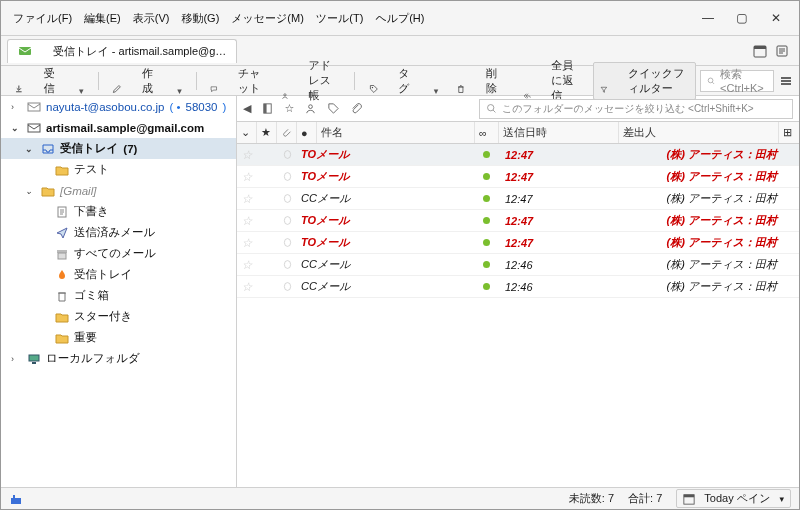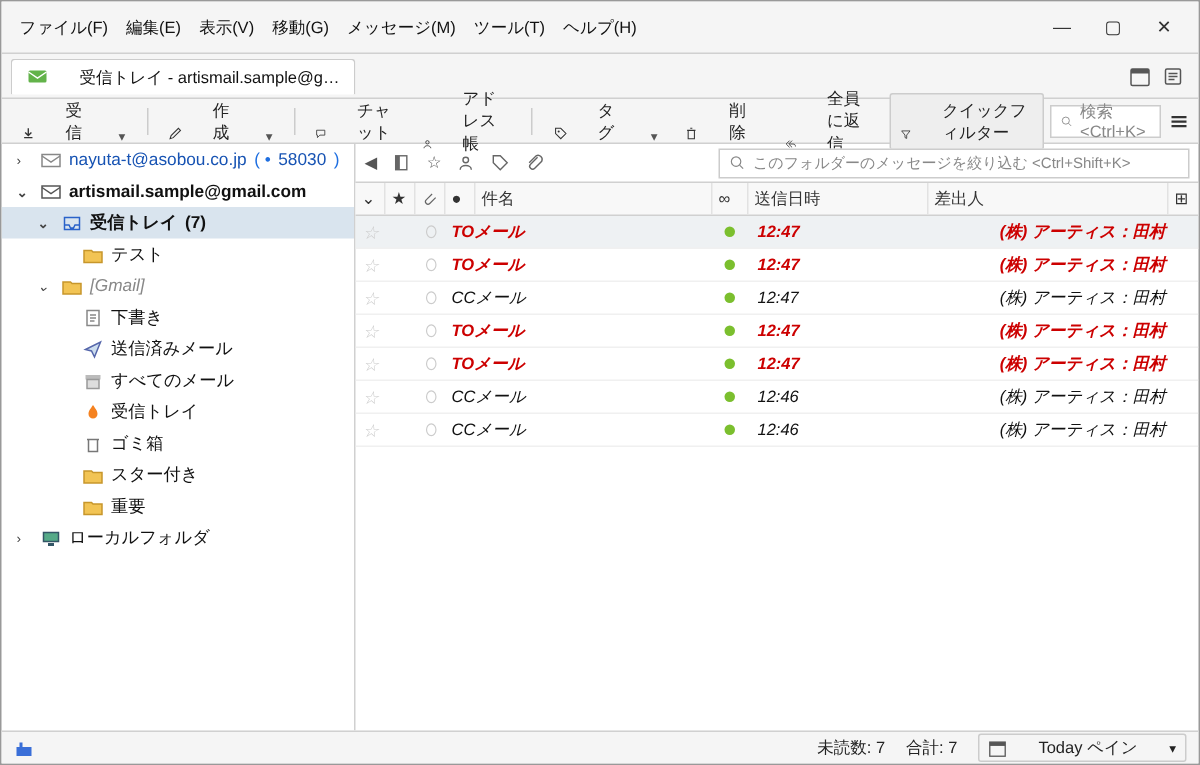--- a/index.html
+++ b/index.html
@@ -56,21 +56,21 @@
   .row .att{width:20px;justify-content:center;color:#ccc;}
   .row .subj{flex:1;}
   .row .link{width:24px;justify-content:center;}
   .row .date{width:120px;}
   .row .from{width:160px;justify-content:flex-end;}
   .red{color:#c00;font-weight:600;}
   .dot{width:7px;height:7px;border-radius:50%;background:#7bbf2e;display:inline-block;margin-right:6px;}
   
   .statusbar{display:flex;align-items:center;height:22px;border-top:1px solid #d0d0d0;background:#f5f5f5;padding:4px 8px;gap:14px;color:#222;}
   .statusbar .sp{flex:1}
-  .statusbar .tp{display:flex;align-items:center;gap:21px;border:1px solid #ccc;padding:1px 6px;border-radius:2px;}
+  .statusbar .tp{display:flex;align-items:center;gap:9px;border:1px solid #ccc;padding:1px 6px;border-radius:2px;}
   svg{display:block}
 </style>
 </head>
 <body>
 
 <div class="menubar">
   <span class="item">ファイル(F)</span>
   <span class="item">編集(E)</span>
   <span class="item">表示(V)</span>
   <span class="item">移動(G)</span>

